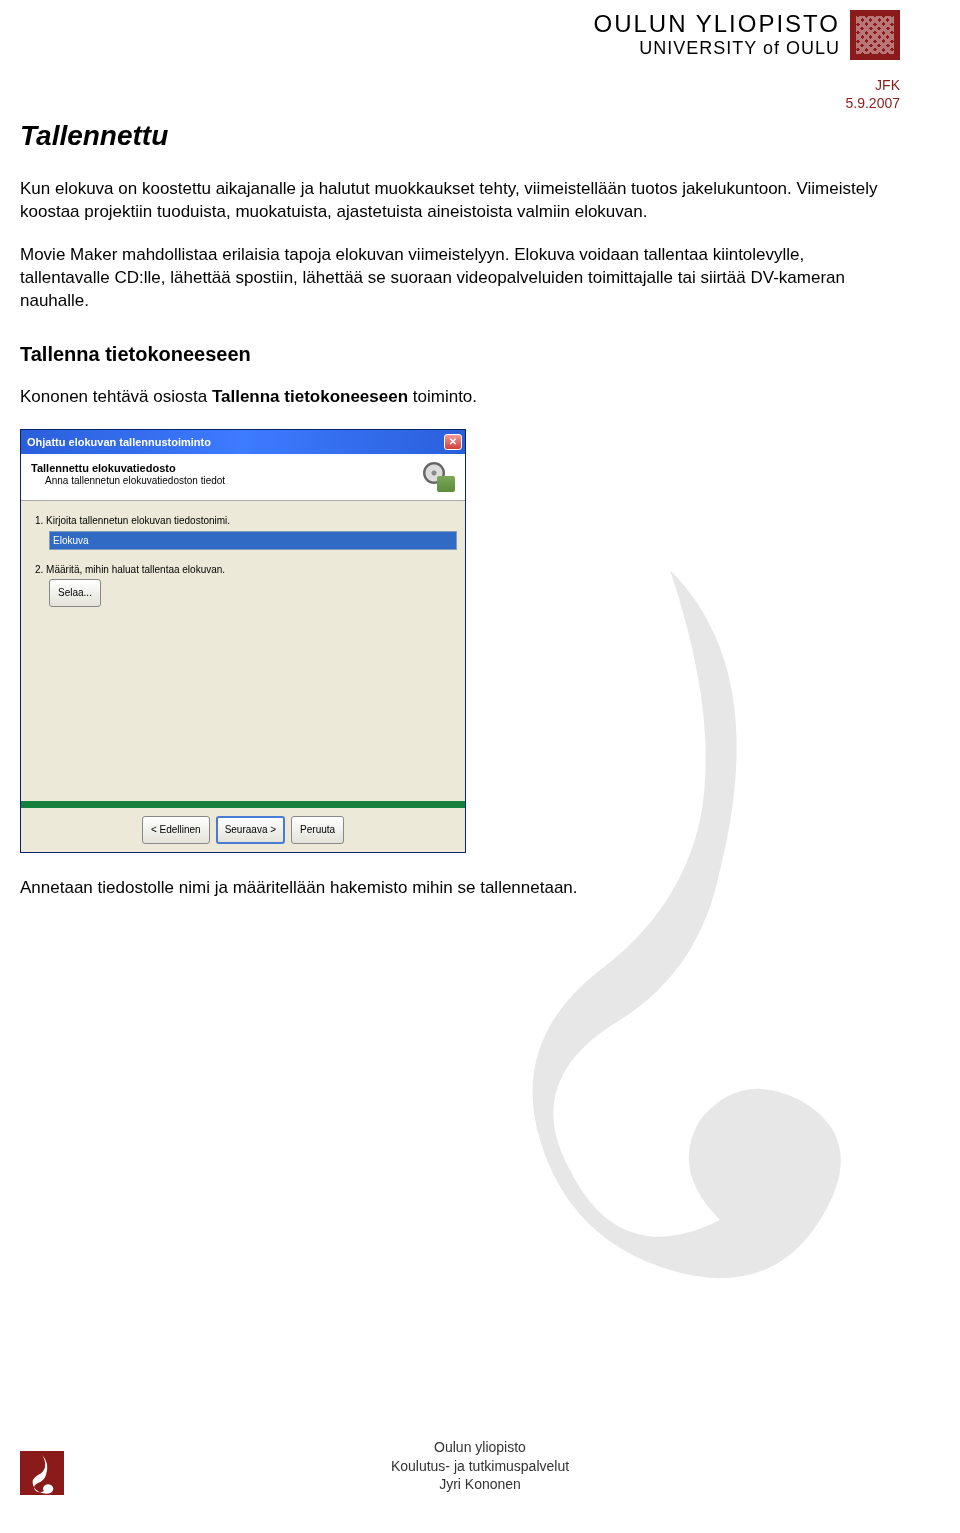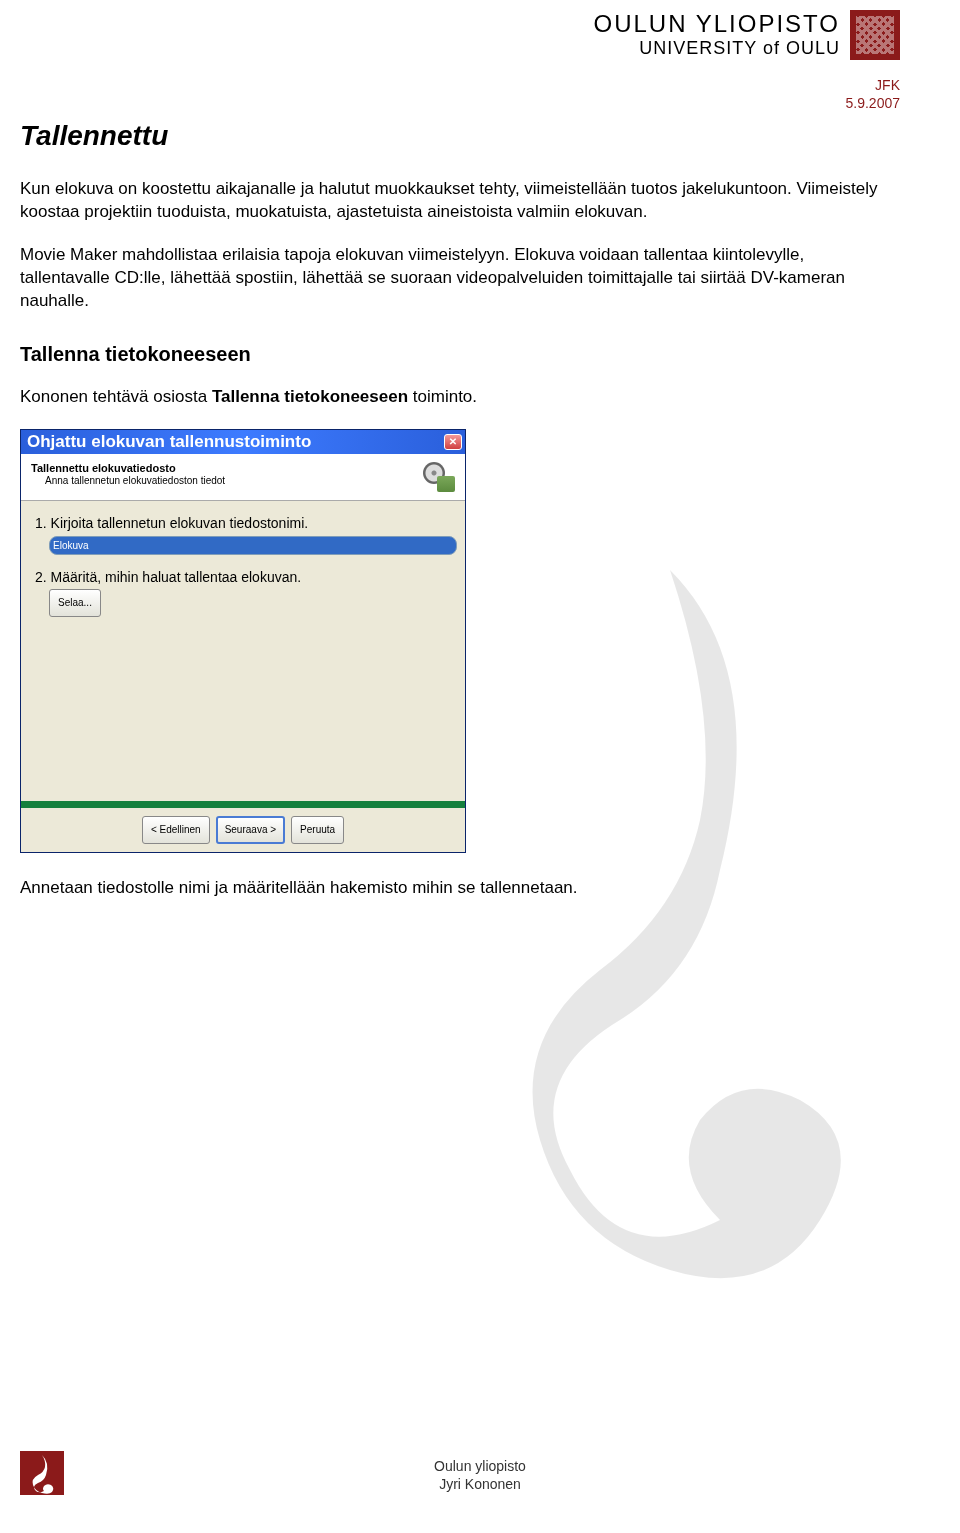--- a/index.html
+++ b/index.html
@@ -19,35 +19,35 @@
   .content { padding-top: 100px; padding-left: 0; }
   
   h1 { font-size: 28px; font-weight: bold; font-style: italic; margin-bottom: 26px; }
   p { font-size: 17px; line-height: 1.35; margin-bottom: 20px; max-width: 870px; }
   h2 { font-size: 20px; font-weight: bold; margin-top: 30px; margin-bottom: 20px; }
   .bold { font-weight: bold; }
   
   
   .dialog { width: 446px; border: 1px solid #0A246A; background: #ECE9D8; font-family: Tahoma, Arial, sans-serif; margin-top: 10px; margin-bottom: 24px; }
   .titlebar { background: linear-gradient(to right, #2A5FDB, #3D7BFF, #2A5FDB); height: 24px; display: flex; align-items: center; justify-content: space-between; padding: 0 3px 0 6px; }
-  .titlebar-text { color: #fff; font-size: 17px; font-weight: bold; }
+  .titlebar-text { color: #fff; font-size: 11px; font-weight: bold; }
   .close-btn { width: 18px; height: 16px; background: linear-gradient(#F39999, #D04040); border: 1px solid #fff; border-radius: 3px; display: flex; align-items: center; justify-content: center; color: #fff; font-size: 10px; font-weight: bold; cursor: pointer; }
   
   .wiz-header { background: #fff; border-bottom: 1px solid #aaa; padding: 8px 10px; display: flex; justify-content: space-between; align-items: flex-start; gap: 16px; }
   .wiz-header-text .wh-title { font-size: 11px; font-weight: bold; }
   .wiz-header-text .wh-sub { font-size: 10px; margin-left: 14px; margin-top: 1px; }
   .wiz-icon { width: 36px; height: 30px; position: relative; }
   .wiz-icon .reel { width: 22px; height: 22px; border-radius: 50%; background: radial-gradient(circle, #888 2px, #ddd 3px 8px, #666 9px 11px); position: absolute; top: 0; left: 4px; }
   .wiz-icon .clip { width: 18px; height: 16px; background: linear-gradient(#7BA85A, #5C8B3E); position: absolute; bottom: 0; right: 0; border-radius: 2px; }
   
   .wiz-body { padding: 14px 14px 6px 14px; min-height: 300px; }
-  .step { font-size: 14px; margin-bottom: 4px; }
+  .step { font-size: 10px; margin-bottom: 4px; }
   .input-row { margin-left: 14px; margin-bottom: 14px; }
   .text-input { width: 408px; height: 19px; border: 1px solid #7F9DB9; font-size: 10px; padding: 1px 3px; background: #fff; }
-  .text-input.selected { background: #316AC5; color: #fff; width: 408px; border-radius: 8px; }
+  .text-input.selected { background: #316AC5; color: #fff; width: 408px; }
   .combo-row { margin-left: 14px; display: flex; gap: 6px; align-items: center; }
   .combo { width: 346px; height: 19px; border: 1px solid #7F9DB9; background: #fff; display: flex; align-items: center; justify-content: space-between; padding-left: 3px; font-size: 10px; }
   .combo-arrow { width: 15px; height: 17px; background: linear-gradient(#E8F0FC, #C2D5F2); border-left: 1px solid #B8CFEE; display: flex; align-items: center; justify-content: center; font-size: 7px; color: #4A6B99; }
   .btn { height: 28px; border: 1px solid #888; border-radius: 3px; background: linear-gradient(#fff, #E3E3DA); font-size: 10px; padding: 0 8px; cursor: pointer; font-family: Tahoma, Arial, sans-serif; }
   
   .wiz-footer { border-top: 7px solid #15803d; padding: 8px 10px; display: flex; justify-content: center; gap: 6px; }
   .btn.primary { border: 2px solid #4A7BD4; padding: 0 7px; }
   
   
   .watermark { position: absolute; right: 40px; top: 520px; width: 500px; height: 800px; opacity: 0.09; pointer-events: none; }
@@ -127,16 +127,17 @@
     <p>Annetaan tiedostolle nimi ja määritellään hakemisto mihin se tallennetaan.</p>
   </div>
 
   <div class="footer-icon">
     <svg viewBox="0 0 44 44">
         <path d="M 22 4 Q 30 12 26 24 Q 24 30 18 32 Q 12 35 15 39 Q 18 43 24 40 Q 22 38 24 35 Q 27 32 31 34 Q 35 37 32 41 Q 29 44 22 42 Q 15 40 13 34 Q 11 28 18 24 Q 24 21 25 16 Q 26 10 22 4 Z" fill="#fff"></path>
       </svg>
   </div>
   <div class="footer">
     <div>Oulun yliopisto</div>
+    <div>Koulutus- ja tutkimuspalvelut</div>
     <div>Jyri Kononen</div>
   </div>
 
 </div>
 
 </body></html>

